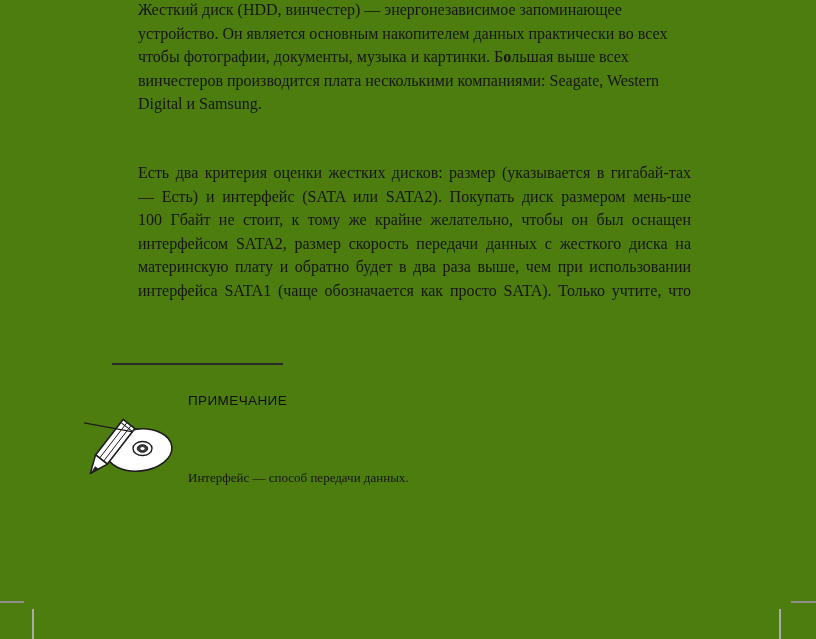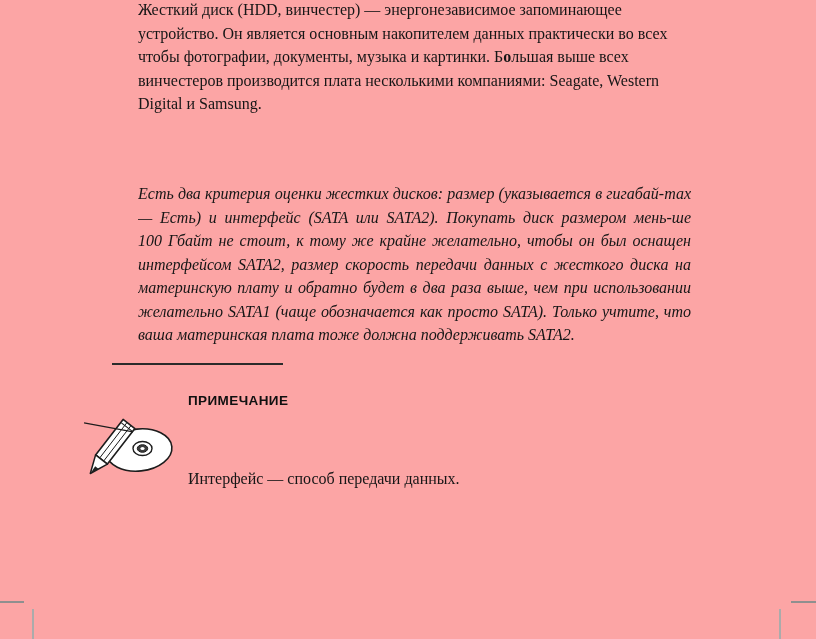--- a/index.html
+++ b/index.html
@@ -1,33 +1,33 @@
 <!DOCTYPE html>
 <html><head>
 <meta charset="utf-8">
 <style>
   html, body { margin: 0; padding: 0; }
   .page {
     position: relative;
     width: 816px;
     height: 639px;
-    background: #fca5a5;
+    background: #4d7c0f;
     overflow: hidden;
     font-family: "Liberation Serif", "DejaVu Serif", serif;
     color: #161616;
   }
   .para {
     position: absolute;
     left: 138px;
     width: 553px;
     font-size: 16px;
     line-height: 23.5px;
   }
   .p1 { top: -2px; }
-  .p2 { top: 182px; font-style: italic; }
+  .p2 { top: 161px; }
   .line {
     height: 23.5px;
     overflow: hidden;
     white-space: nowrap;
   }
   .p2 .line { white-space: normal; }
   .p2 .line.just {
     text-align: justify;
     text-align-last: justify;
   }
@@ -38,35 +38,35 @@
     top: 363px;
     width: 171px;
     height: 2px;
     background: #2b2b2b;
   }
   .note-heading {
     position: absolute;
     left: 188px;
     top: 393px;
     font-family: "Liberation Sans", "DejaVu Sans", sans-serif;
-    font-weight: bold;
+    font-weight: normal;
     font-size: 13.5px;
     letter-spacing: 0.4px;
     color: #101010;
   }
   .note-icon {
     position: absolute;
     left: 84px;
     top: 418px;
   }
   .note-text {
     position: absolute;
     left: 188px;
     top: 470px;
-    font-size: 16px;
+    font-size: 13px;
     color: #161616;
     white-space: nowrap;
   }
   .mark { position: absolute; }
   .mark-bl-h { left: 0;   top: 601px; width: 24px; height: 2px; background: #8f8f8f; }
   .mark-bl-v { left: 32px; top: 609px; width: 2px; height: 30px; background: #ababab; }
   .mark-br-h { left: 791px; top: 601px; width: 25px; height: 2px; background: #8f8f8f; }
   .mark-br-v { left: 779px; top: 609px; width: 2px; height: 30px; background: #ababab; }
 </style>
 </head>
@@ -83,22 +83,21 @@
     <div class="line">винчестеров производится плата несколькими компаниями: Seagate, Western</div>
     <div class="line">Digital и Samsung.</div>
   </div>
 
   <div class="para p2">
     <div class="line just">Есть два критерия оценки жестких дисков: размер (указывается в гигабай-тах</div>
     <div class="line just">— Есть) и интерфейс (SATA или SATA2). Покупать диск размером мень-ше</div>
     <div class="line just">100 Гбайт не стоит, к тому же крайне желательно, чтобы он был оснащен</div>
     <div class="line just">интерфейсом SATA2, размер скорость передачи данных с жесткого диска на</div>
     <div class="line just">материнскую плату и обратно будет в два раза выше, чем при использовании</div>
-    <div class="line just">желательно SATA1 (чаще обозначается как просто SATA). Только учтите, что</div>
-    <div class="line">ваша материнская плата тоже должна поддерживать SATA2.</div>
+    <div class="line just">интерфейса SATA1 (чаще обозначается как просто SATA). Только учтите, что</div>
   </div>
 
   <div class="note-separator"></div>
 
   <div class="note-heading">ПРИМЕЧАНИЕ</div>
 
   <svg class="note-icon" width="92" height="64" viewBox="0 0 92 64" aria-hidden="true">
 
     <g transform="rotate(-6 55 32)">
       <ellipse cx="55" cy="32" rx="33" ry="21" fill="#ffffff" stroke="#1c1c1c" stroke-width="1.6"></ellipse>

